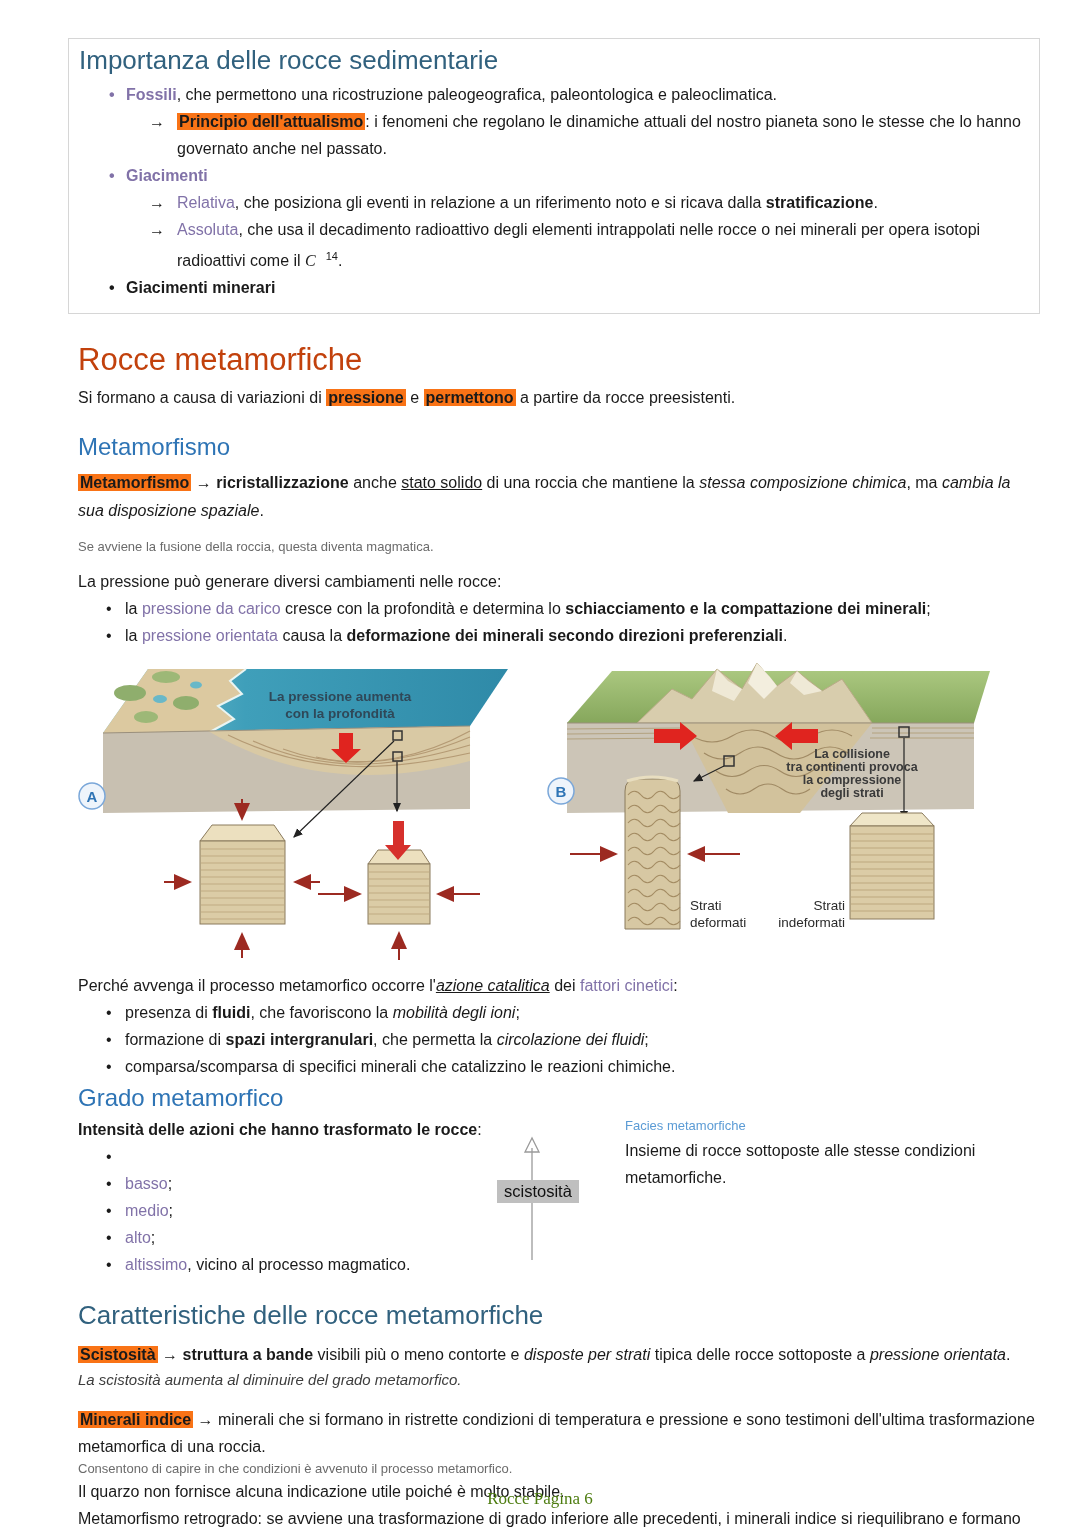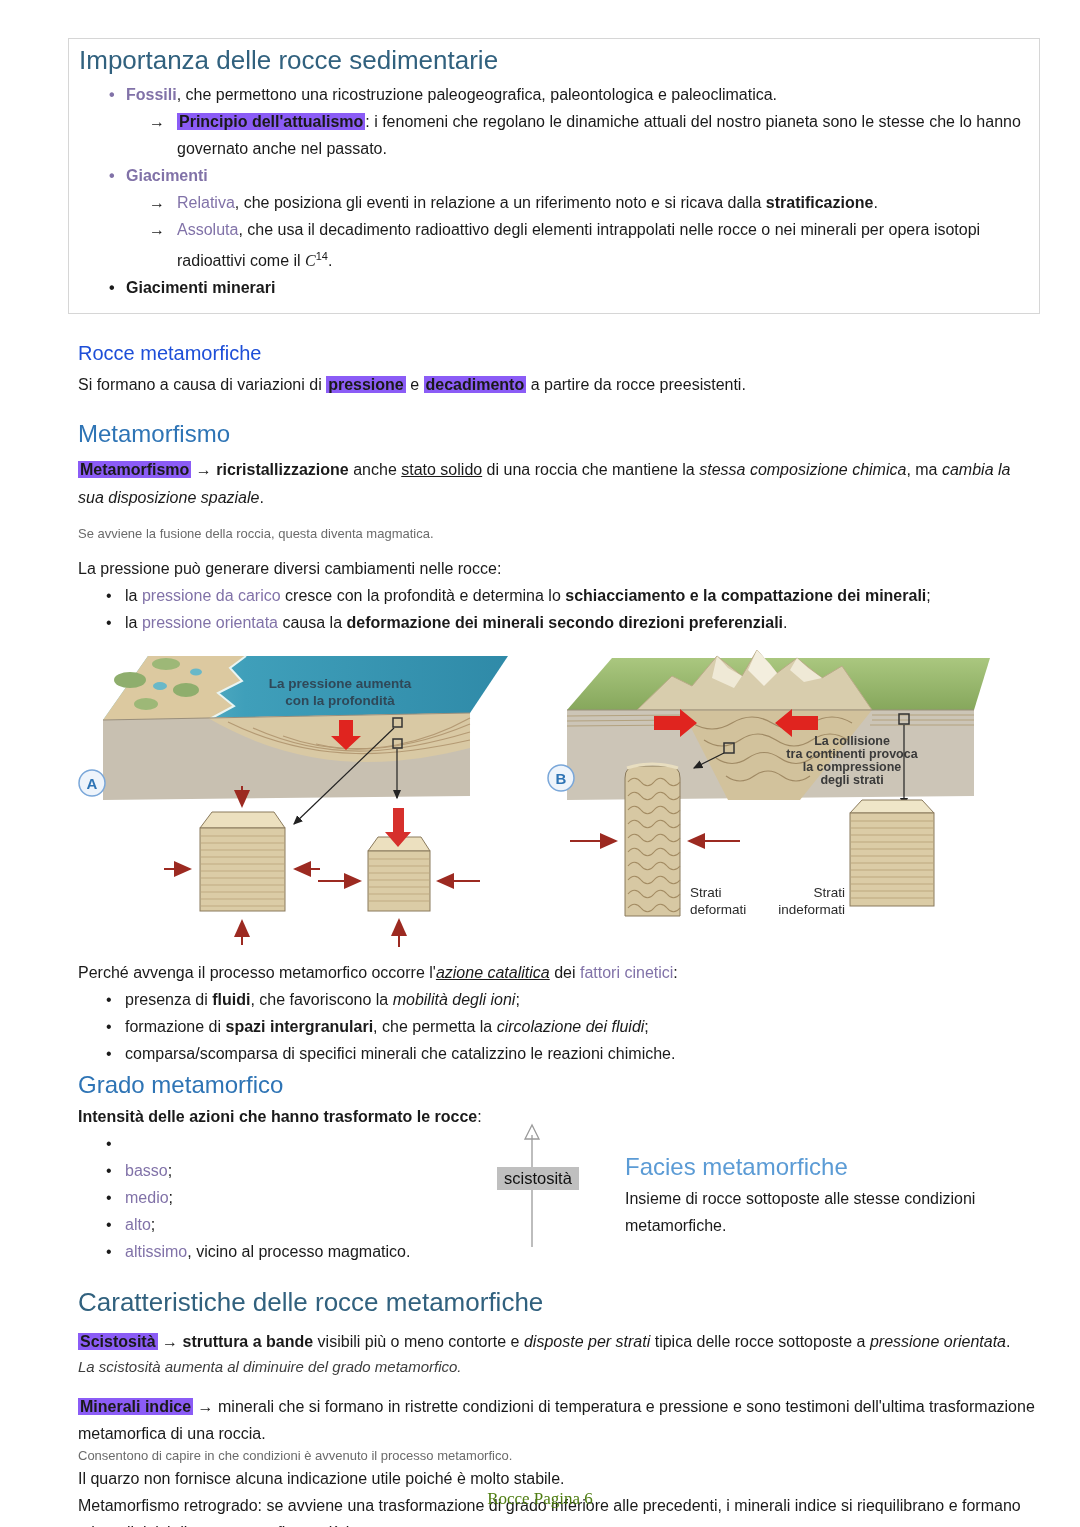--- a/index.html
+++ b/index.html
@@ -4,30 +4,30 @@
 <style>
   * { box-sizing: border-box; margin: 0; padding: 0; }
   html,body { width:1080px; height:1527px; background:#ffffff; overflow:hidden;
     font-family:"Liberation Sans", sans-serif; color:#1a1a1a; }
   .content { padding:38px 40px 0 78px; position:relative; height:100%; }
 
   
   .b { font-weight:bold; }
   .i { font-style:italic; }
   .u { text-decoration:underline; }
-  .hl { background:#8b5cf6; padding:0 2px; }
+  .hl { background:#f97316; padding:0 2px; }
   .purple { color:#8172a8; }
   .math { font-family:"Liberation Serif", serif; font-style:italic; }
-  sup { font-size:11px; }
+  sup { font-size:11px;margin-left:10px; }
 
   
   .h2 { font-size:26px; font-weight:400; color:#31617e; }
   .h3 { font-size:24px; font-weight:400; color:#2e74b5; }
-  .h4 { font-size:24px; font-weight:400; color:#5b9bd5;margin-top:48px; }
-  .page-title { font-size:20px; font-weight:400; color:#1d4ed8; margin:28px 0 6px; }
+  .h4 { font-size:13px; font-weight:400; color:#5b9bd5; }
+  .page-title { font-size:31px; font-weight:400; color:#c2410c; margin:28px 0 6px; }
 
   .para { font-size:16px; line-height:27px; }
   .note { font-size:13px; color:#6b6b6b; line-height:18px; }
 
   
   .box { border:1px solid #d6d6d6; margin-left:-10px; padding:5px 16px 12px 10px; }
   .box .h2 { margin:1px 0 5px; }
 
   
   .blt { display:flex; font-size:16px; line-height:27px; }
@@ -90,21 +90,21 @@
     </div>
 
     <div class="blt lvl1">
       <span class="m">•</span>
       <span class="b">Giacimenti minerari</span>
     </div>
   </div>
 
   <div class="page-title">Rocce metamorfiche</div>
 
-  <p class="para"><span>Si formano a causa di variazioni di </span><span class="b hl">pressione</span><span> e </span><span class="b hl">decadimento</span><span> a partire da rocce preesistenti.</span></p>
+  <p class="para"><span>Si formano a causa di variazioni di </span><span class="b hl">pressione</span><span> e </span><span class="b hl">permettono</span><span> a partire da rocce preesistenti.</span></p>
 
   <div class="h3" style="margin:22px 0 8px;">Metamorfismo</div>
 
   <p class="para" style="line-height:28px;"><span class="b hl">Metamorfismo</span><span> → </span><span class="b">ricristallizzazione</span><span> anche </span><span class="u">stato solido</span><span> di una roccia che mantiene la </span><span class="i">stessa composizione chimica</span><span>, ma </span><span class="i">cambia la sua disposizione spaziale</span><span>.</span></p>
 
   <p class="note" style="margin:13px 0 12px;">Se avviene la fusione della roccia, questa diventa magmatica.</p>
 
   <p class="para">La pressione può generare diversi cambiamenti nelle rocce:</p>
 
   <div class="blt main-blt">

